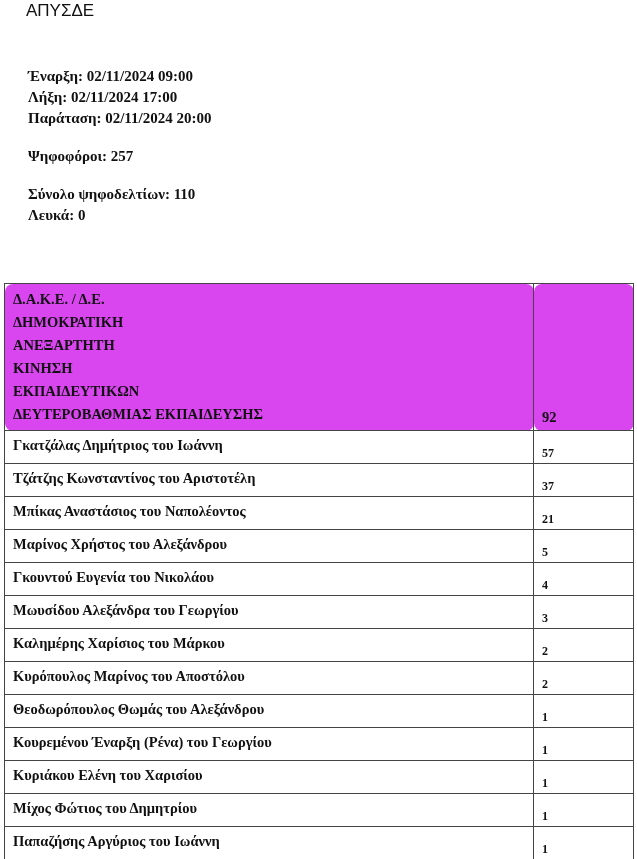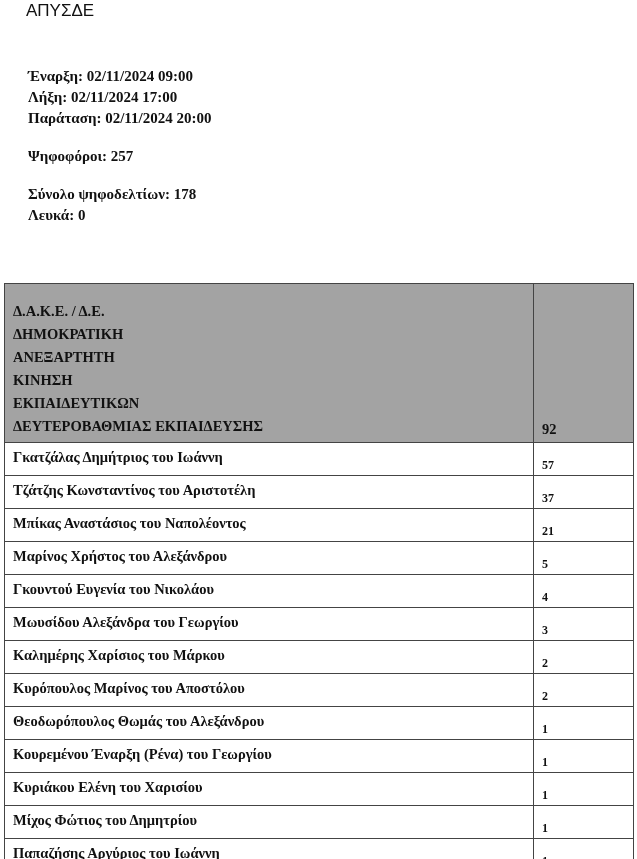--- a/index.html
+++ b/index.html
@@ -45,25 +45,26 @@
       width: 630px;
       border-collapse: collapse;
       font-size: 14.5px;
     }
     table.results td {
       border: 1.5px solid #444444;
       padding: 0 8px;
       vertical-align: middle;
     }
     table.results tr.header td {
-      background: #a3a3a3;
+      background: #d946ef;
       height: 70px;
       vertical-align: bottom;
       padding-bottom: 4px;
-      padding-top: 16px;
+      padding-top: 4px;
+      border-radius: 8px;
     }
     .party-abbr {
       font-weight: bold;
       line-height: 23px;
       display: block;
     }
     .party-name {
       font-weight: bold;
       line-height: 23px;
       display: block;
@@ -105,21 +106,21 @@
   <div>Έναρξη: 02/11/2024 09:00</div>
   <div>Λήξη: 02/11/2024 17:00</div>
   <div>Παράταση: 02/11/2024 20:00</div>
 </div>
 
 <div class="info info-voters">
   <div>Ψηφοφόροι: 257</div>
 </div>
 
 <div class="info info-totals">
-  <div>Σύνολο ψηφοδελτίων: 178</div>
+  <div>Σύνολο ψηφοδελτίων: 110</div>
   <div>Λευκά: 0</div>
 </div>
 
 <table class="results">
   <tbody id="results-body">
     <tr class="header">
       <td>
         <span class="party-abbr">Δ.Α.Κ.Ε. / Δ.Ε.</span>
         <span class="party-name-line1">
           <span>ΔΗΜΟΚΡΑΤΙΚΗ</span>

